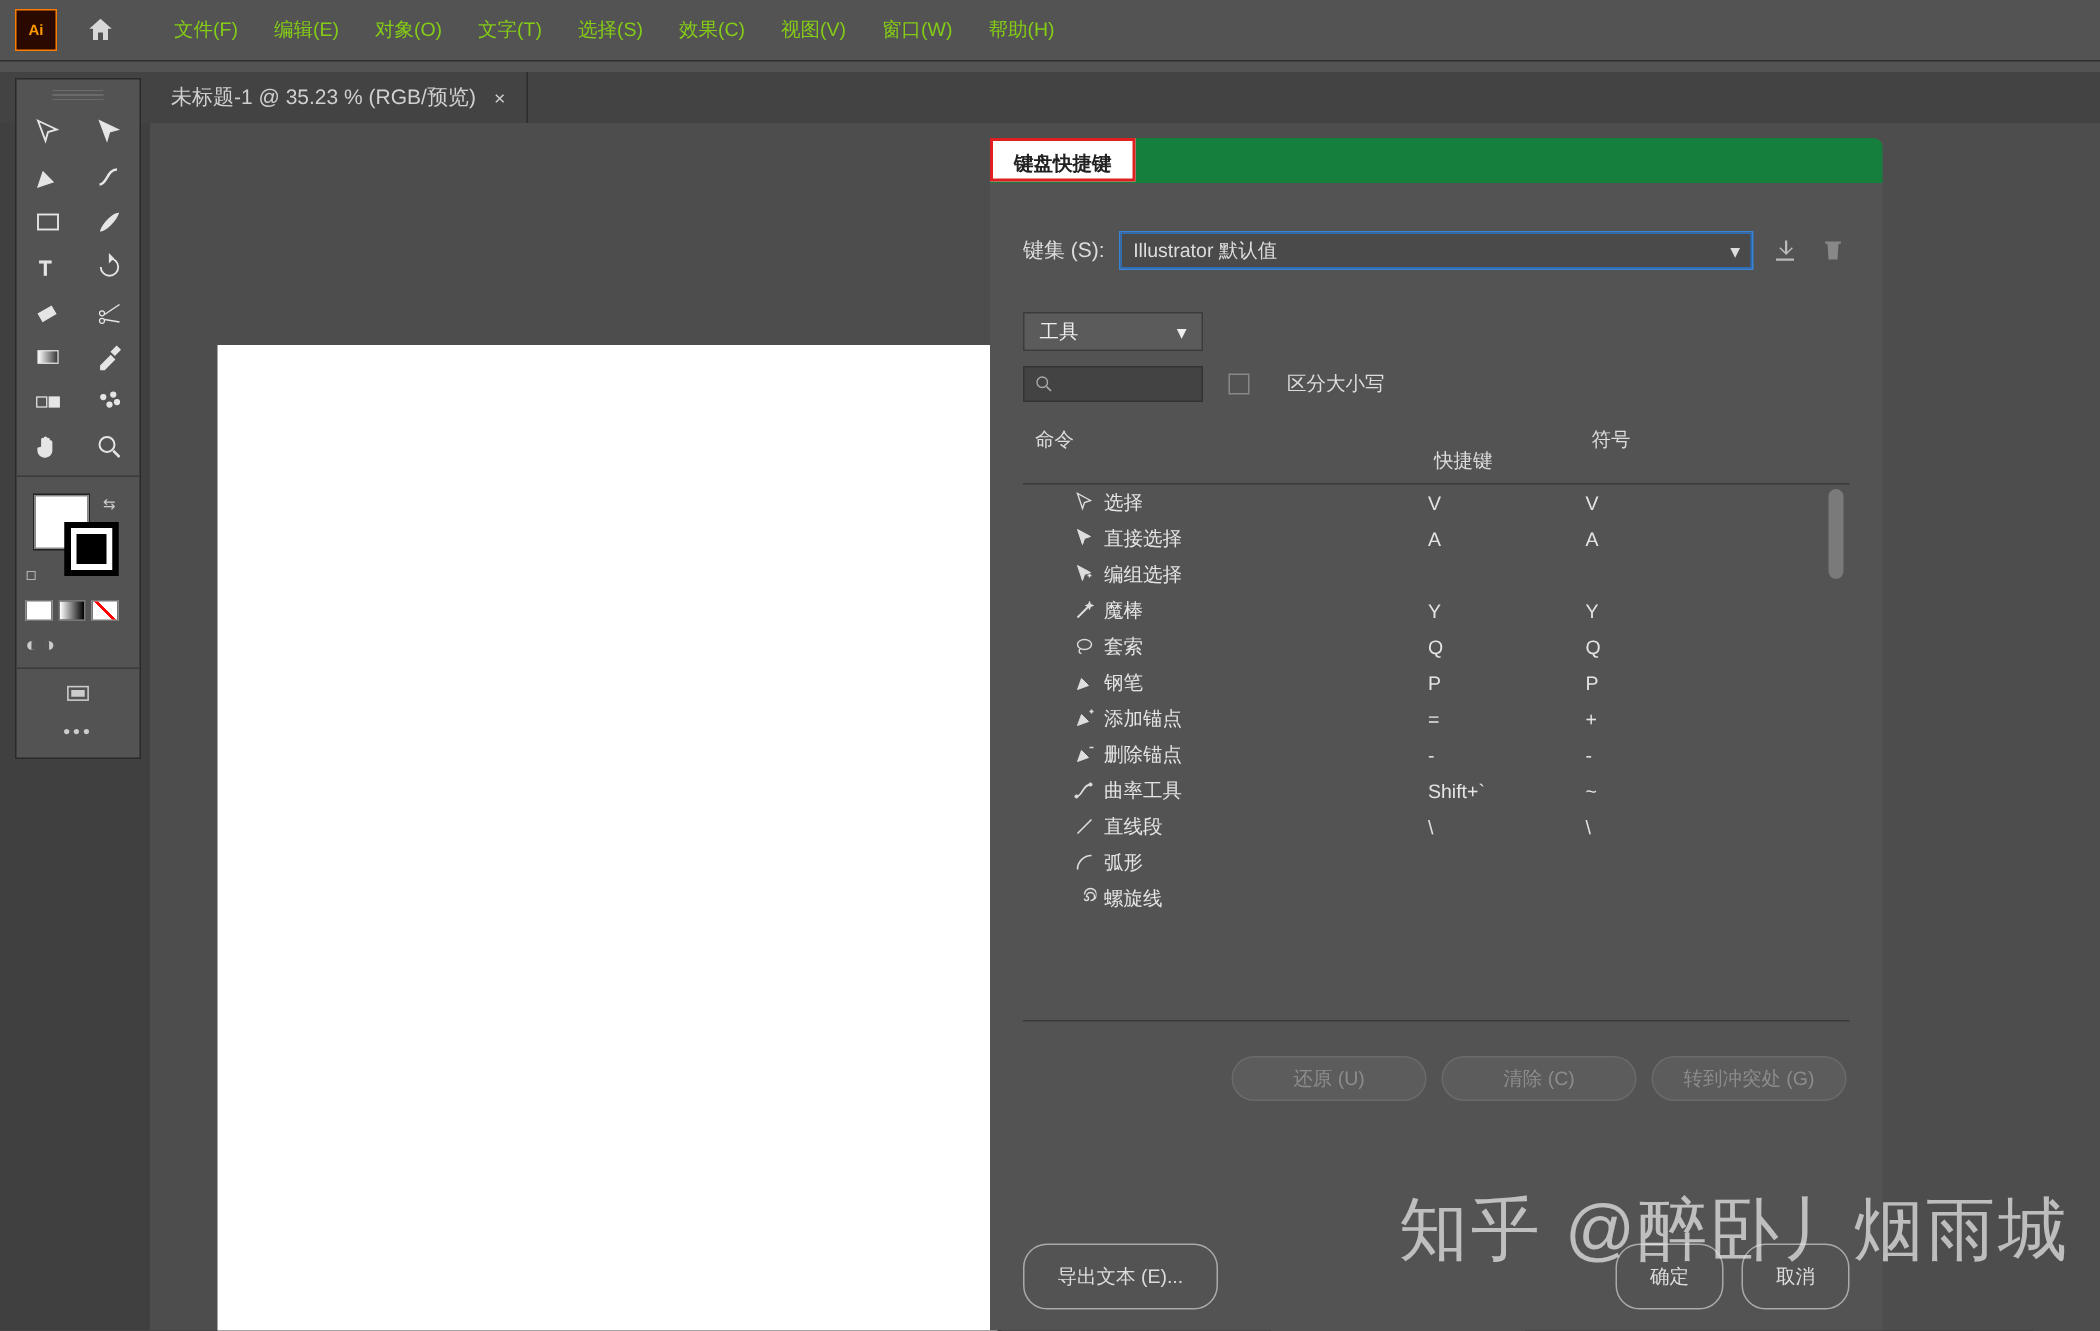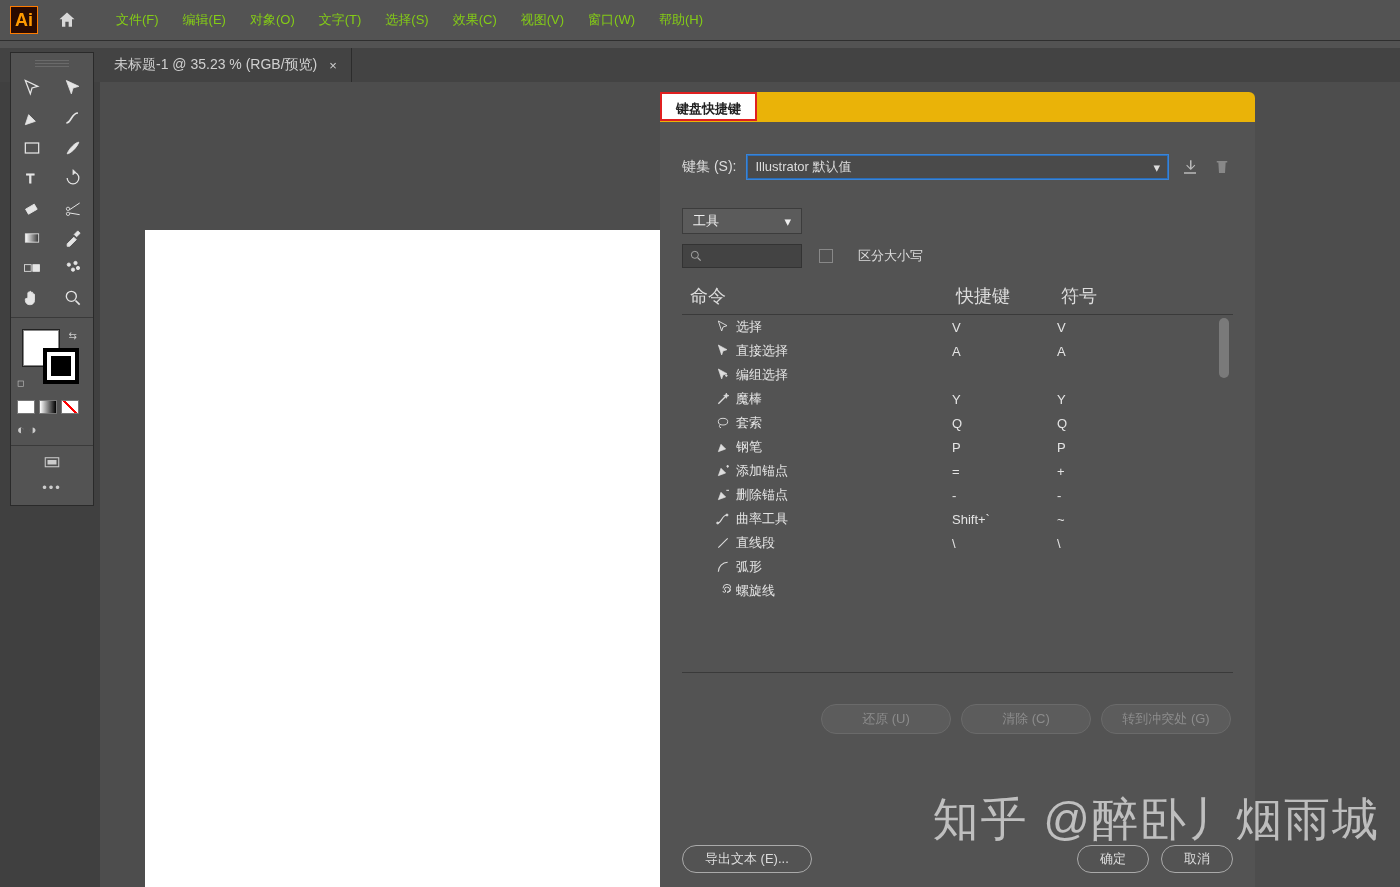--- a/index.html
+++ b/index.html
@@ -21,21 +21,21 @@
   display: flex;
   align-items: center;
   padding-left: 10px;
   gap: 8px;
 }
 .ai-logo {
   width: 28px; height: 28px;
   background: #2a0a00;
   border: 1px solid #ff7c00;
   display: flex; align-items:center; justify-content:center;
-  color:#ff9a00; font-weight:bold; font-size:18px;
+  color:#ff9a00; font-weight:bold; font-size:10px;
 }
 .home-btn { width:26px; height:26px; display:flex; align-items:center; justify-content:center; margin:0 20px 0 8px;}
 .menubar-item { padding: 10px 8px; color:#84cc16; cursor:default; }
 
 
 .controlbar {
   background:#535353; height:8px; border-top:1px solid #2f2f2f;
 }
 
 
@@ -81,59 +81,59 @@
 .artboard {
   position:absolute; left:45px; top:148px; width:520px; height:660px; background:#fff; box-shadow:3px 3px 0 #2f2f2f;
 }
 
 
 .dialog {
   position:absolute; left:660px; top:94px; width:595px; height:793px;
   background:#535353;
 }
 .dialog-tab {
-  position:absolute; top:-2px; left:0; right:0; height:30px; background:#eab308;
+  position:absolute; top:-2px; left:0; right:0; height:30px; background:#15803d;
   border-top-right-radius:6px;
 }
 .dialog-tab-label {
   position:absolute; top:0; left:0; height:29px; background:#fff; color:#222;
   font-size:13px; padding:6px 14px; border:2px solid #e02020; font-weight:bold;
 }
 .dialog-body { position:absolute; inset:30px 0 0 0; padding:20px 22px; }
 .row-keyset { display:flex; align-items:center; gap:10px; margin:10px 0 28px;}
 .row-keyset label { color:#ddd; font-size:14px;}
 .keyset-select {
   flex:1; height:26px; background:#4a4a4a; border:1px solid #3a84d6; box-shadow:0 0 0 1px #2a6db8 inset;
   color:#ddd; padding:3px 8px; display:flex; align-items:center; justify-content:space-between;
 }
 .icon-btn { width:22px; height:22px; display:flex;align-items:center;justify-content:center; color:#bbb;}
 .row-filter { display:flex; align-items:center; gap:10px; margin:0 0 10px; }
 .filter-select { width:120px; height:26px; background:#5b5b5b; border:1px solid #3c3c3c; color:#eee; display:flex; align-items:center; justify-content:space-between; padding:0 10px;}
 .search-row { display:flex; align-items:center; gap:17px; margin-bottom:10px;}
 .search-box { width:120px; height:24px; background:#434343; border:1px solid #333; display:flex; align-items:center; padding:0 6px; color:#aaa;}
 .checkbox { width:14px; height:14px; border:1px solid #888; display:inline-block; vertical-align:middle;}
 .cb-label{ margin-left:8px; color:#ddd;}
-.headers { display:flex; color:#ddd; font-size:18px; padding:6px 4px; border-bottom:1px solid #3a3a3a;}
+.headers { display:flex; color:#ddd; font-size:13px; padding:6px 4px; border-bottom:1px solid #3a3a3a;}
 .col-cmd{ flex:0 0 270px; padding-left:4px;}
-.col-sc{ flex:0 0 105px;}
+.col-sc{ flex:0 0 105px;margin-top:14px;}
 .col-sym{ flex:1;}
 .list-wrap { position:relative; height:358px; overflow:hidden; border-bottom:1px solid #3a3a3a;}
 .list { overflow:hidden;}
 .list-row { display:flex; align-items:center; height:24px; padding-left:28px; color:#e4e4e4; font-size:13px;justify-content:center;}
 .list-row .ic { width:26px; display:flex; align-items:center; justify-content:center;}
 .list-row .ic svg{ width:16px; height:16px; fill:#ddd; stroke:#ddd;}
 .list-row .cmd { flex:0 0 216px; }
 .list-row .sc { flex:0 0 105px;}
 .list-row .sym { flex:1;}
 .scroll-track { position:absolute; right:4px; top:3px; bottom:3px; width:10px; }
 .scroll-thumb { position:absolute; top:0; left:0; right:0; height:60px; background:#7a7a7a; border-radius:5px;}
 .side-buttons { position:absolute; right:24px; top:580px; display:flex; flex-direction:row; gap:10px;}
 .side-buttons button{ width:130px; height:30px; background:#5c5c5c; border:1px solid #6a6a6a; color:#8c8c8c; border-radius:16px; font-size:13px;}
 .bottom-buttons { position:absolute; left:22px; right:22px; bottom:14px; display:flex; align-items:center;}
-.pill-btn { height:28px; border-radius:16px; border:1px solid #aaa; background:transparent; color:#ddd; padding:0 22px; font-size:13px;}
+.pill-btn { height:44px; border-radius:16px; border:1px solid #aaa; background:transparent; color:#ddd; padding:0 22px; font-size:13px;}
 .btn-spacer{flex:1;}
 .pill-btn.ok{margin-right:12px;}
 .watermark {
   position:absolute; right:20px; bottom:36px; color:#e9e9e9; font-size:46px;
   letter-spacing:2px; opacity:.72; font-weight:500; pointer-events:none;
 }
 </style>
 </head>
 <body>
 

